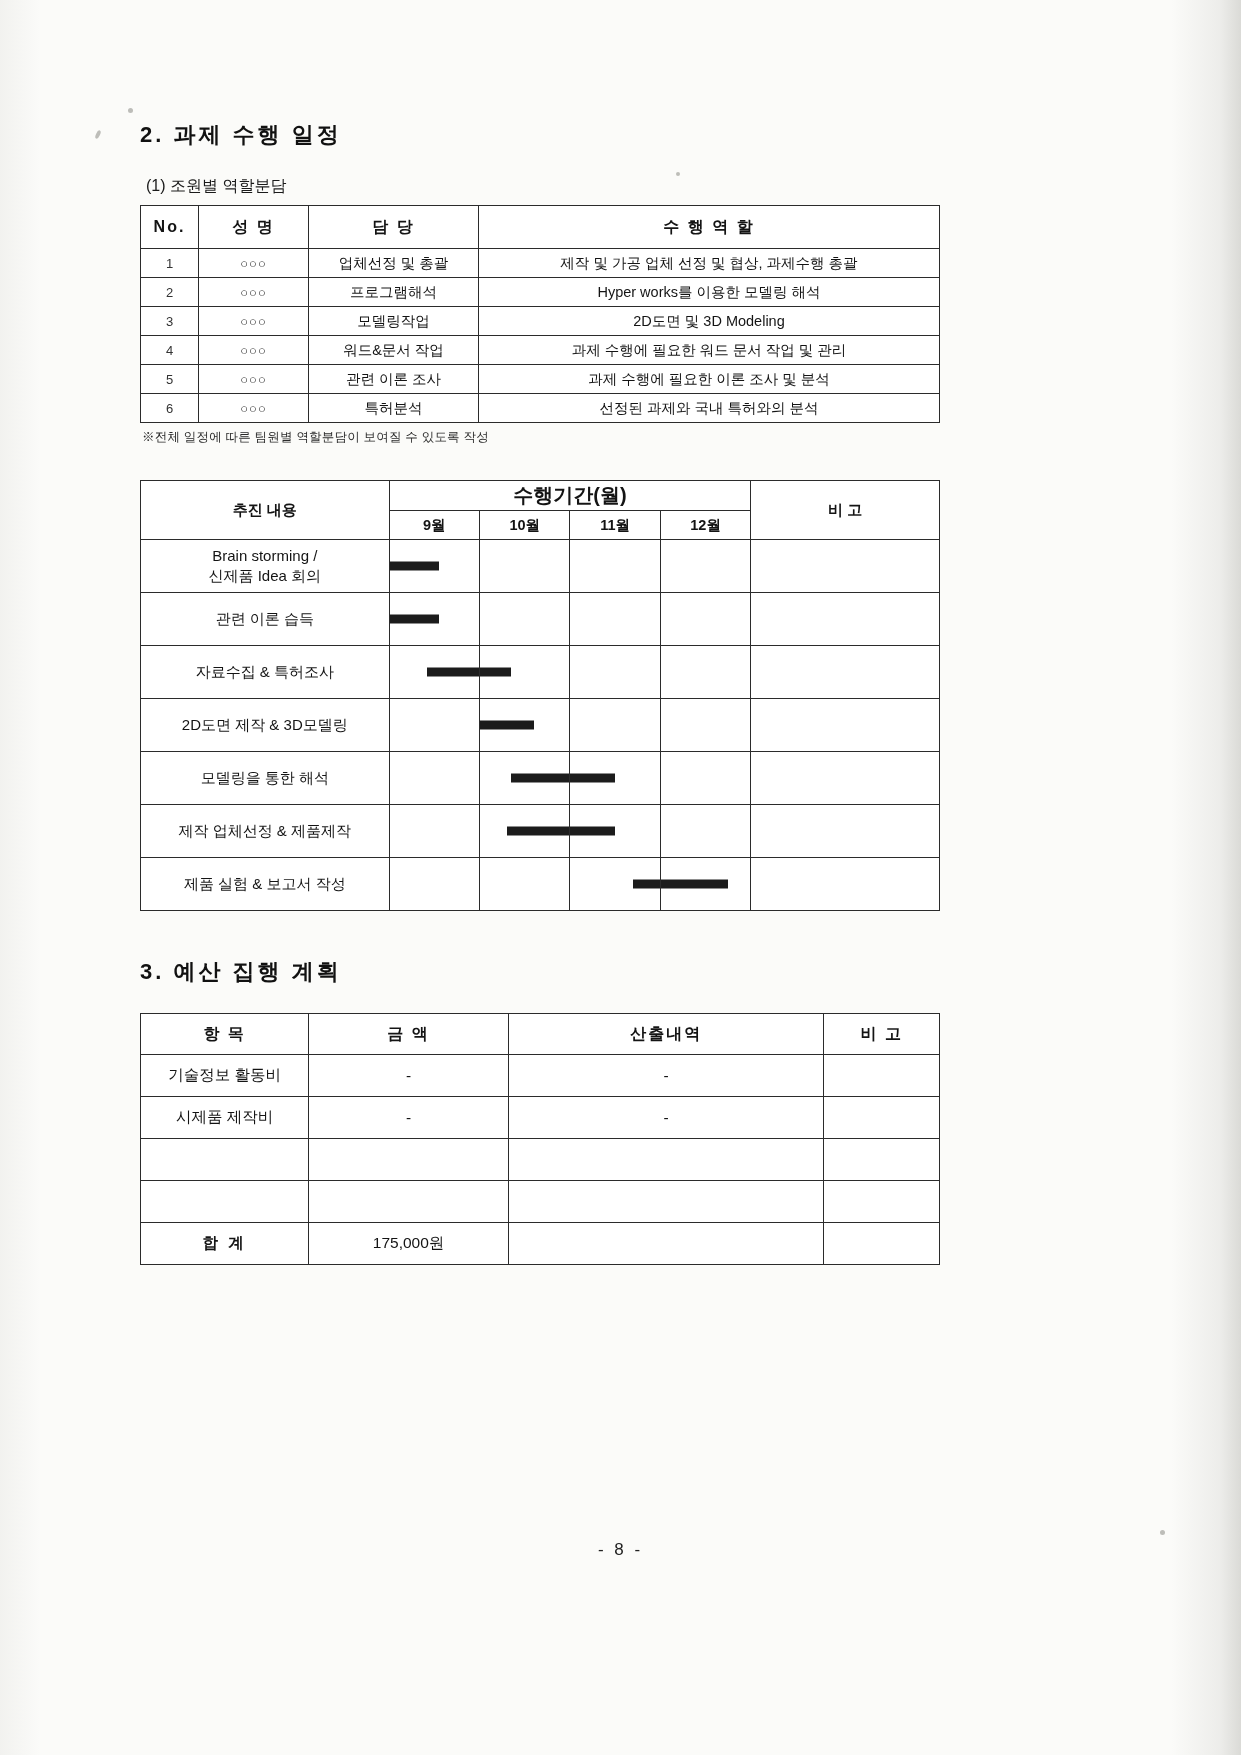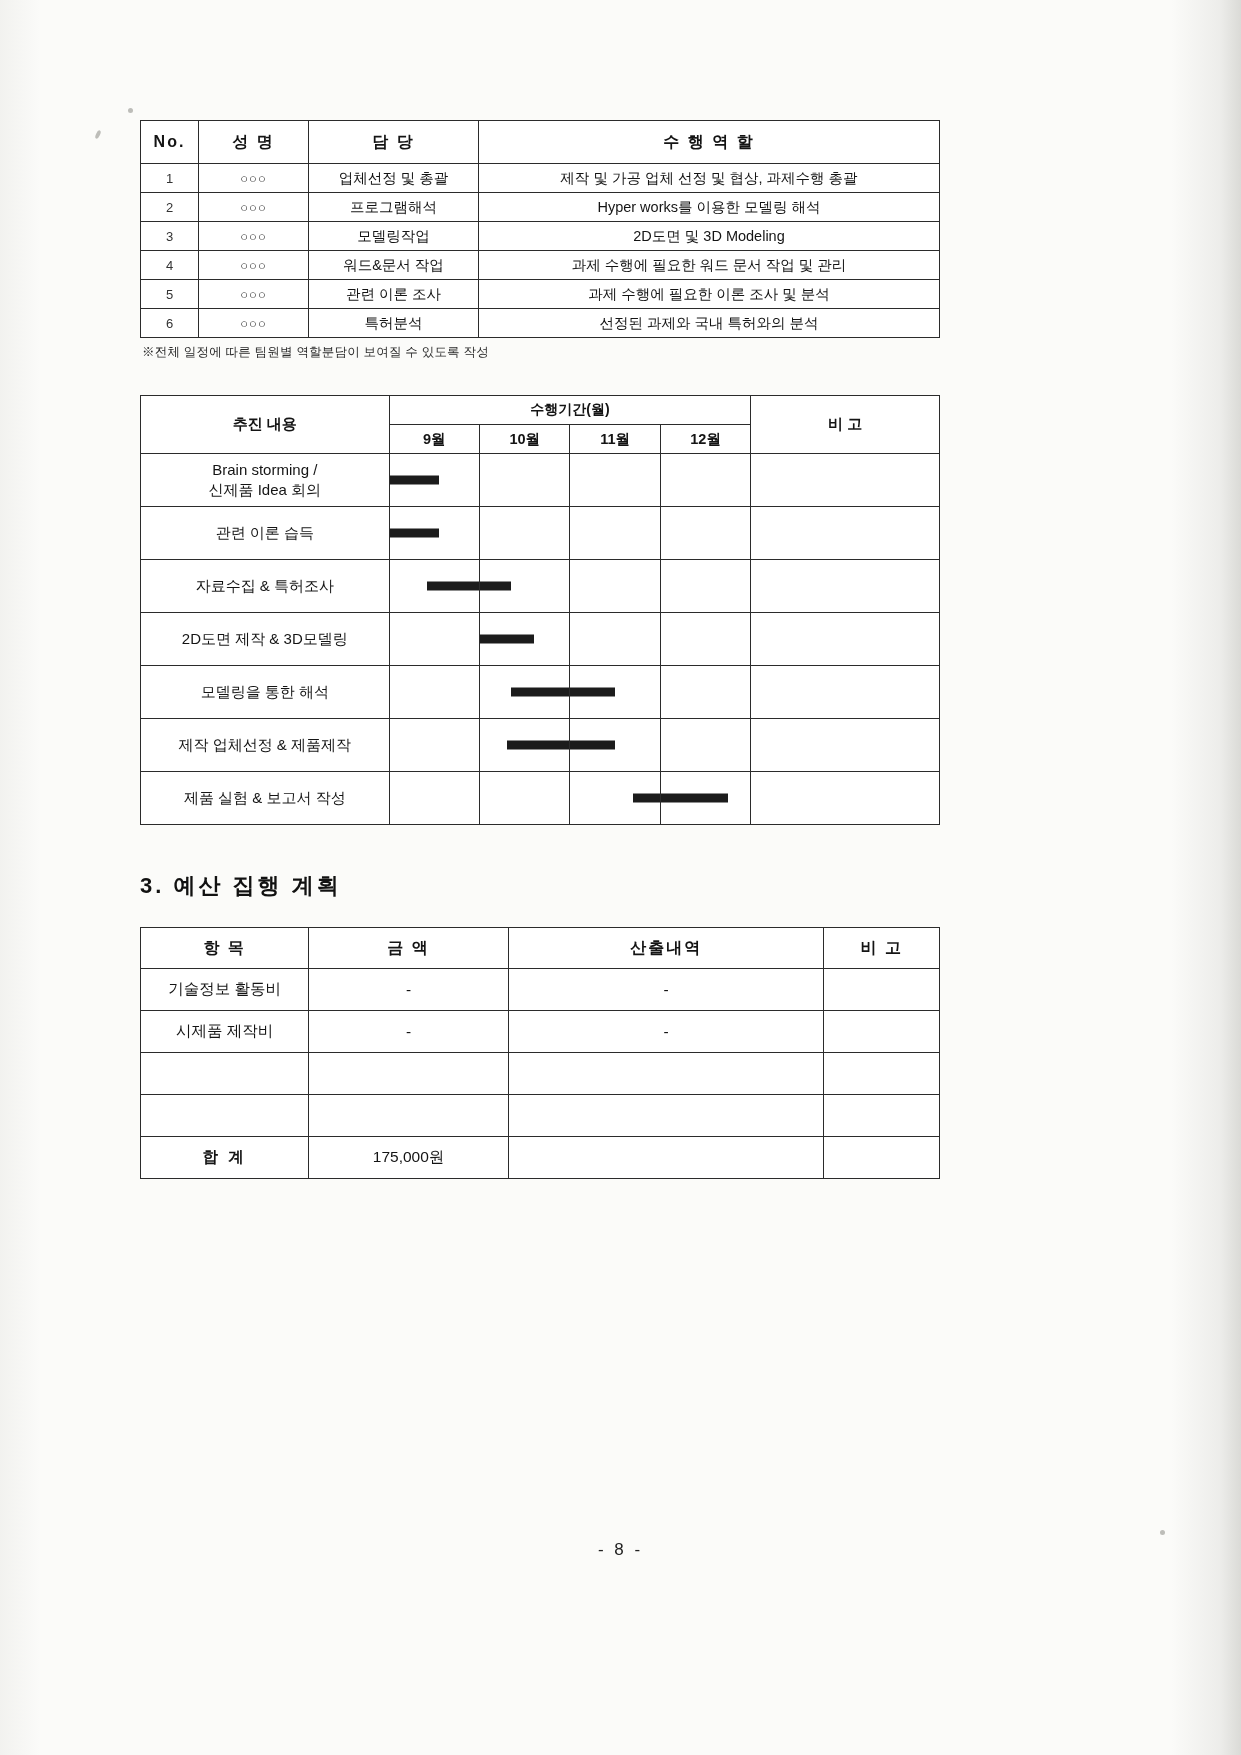--- a/index.html
+++ b/index.html
@@ -97,21 +97,21 @@
   
   .t-sched { width: 800px; margin-top: 4px; }
   .t-sched th {
     font-size: 15px;
     font-weight: bold;
   }
   .t-sched td { font-size: 15px; }
   .t-sched .h-task { width: 250px; }
   .t-sched .h-remark { width: 190px; }
   .t-sched .month-h {
-    font-size: 14px;
+    font-size: 20px;
     font-weight: bold;
     height: 26px;
   }
   .t-sched .period-h {
     font-size: 14.5px;
     font-weight: bold;
     height: 26px;
   }
   .t-sched .task-cell {
     height: 48px;
@@ -177,21 +177,23 @@
   <div class="scan-edge-left"></div>
   <div class="scan-edge-right"></div>
 
   <div class="speck" style="left:128px; top:108px; width:5px; height:5px;"></div>
   <div class="speck" style="left:96px; top:130px; width:4px; height:9px; transform:rotate(25deg);"></div>
   <div class="speck" style="left:676px; top:172px; width:4px; height:4px;"></div>
   <div class="speck" style="left:1160px; top:1530px; width:5px; height:5px;"></div>
 
   <div class="content">
 
-
+    <h2 class="section">2. 과제 수행 일정</h2>
+
+    <div class="sub-label">(1) 조원별 역할분담</div>
 
     <table class="t-roles">
       <colgroup>
         <col class="col-no">
           <col class="col-name">
           <col class="col-part">
           <col>
       </colgroup>
       <thead>
         <tr>

